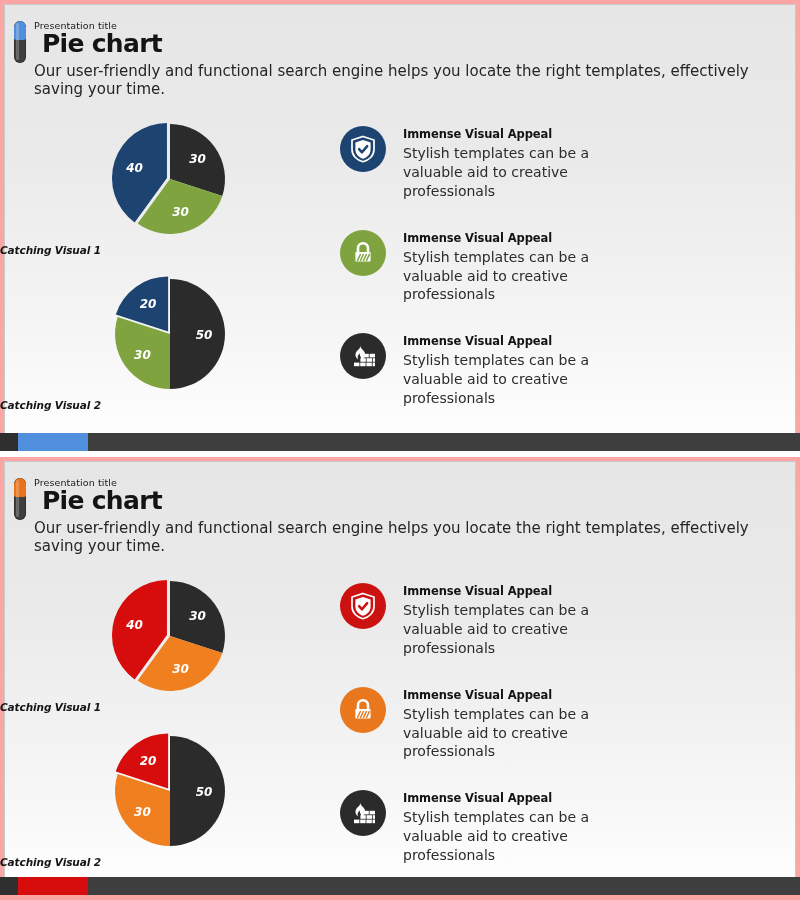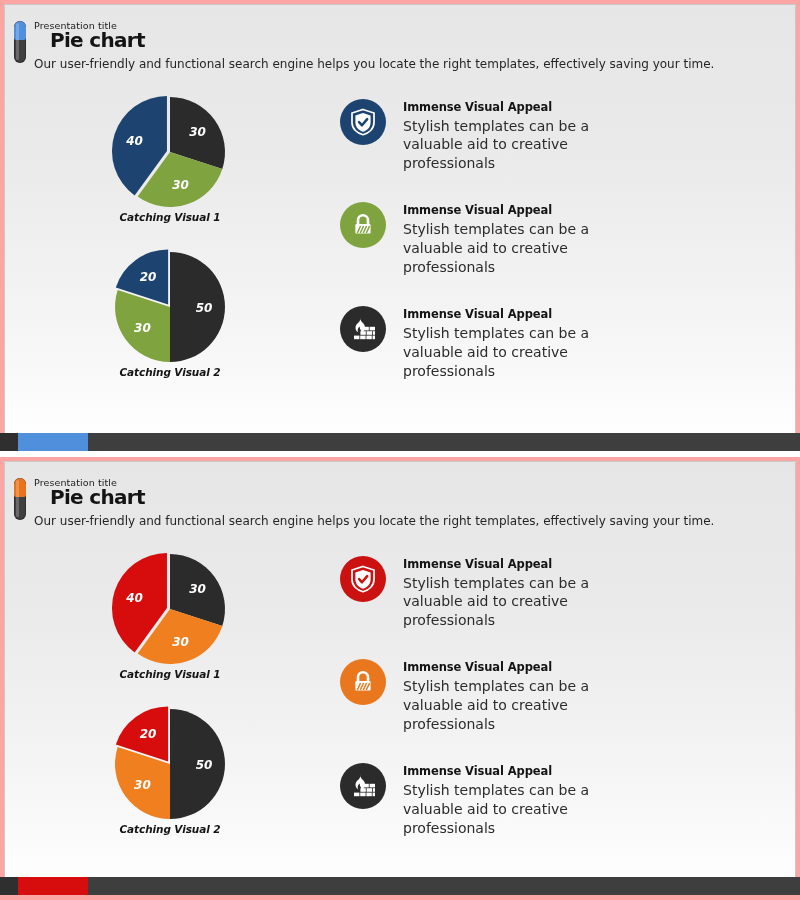--- a/index.html
+++ b/index.html
@@ -37,43 +37,43 @@
   }
   .pill .pill-gloss {
     position:absolute; left:2px; top:2px; width:3px; bottom:3px;
     background: rgba(255,255,255,.22); border-radius:2px;
   }
   .kicker {
     margin-left: 20px; font-size: 9.5px; color: #1a1a1a; letter-spacing: .1px;
     font-family: "DejaVu Sans", sans-serif;
   }
   .title {
-    margin-left: 36px; margin-top: -1px;
-    font-size: 20px; font-weight: bold; color: #141414;
+    margin-left: 28px; margin-top: -1px;
+    font-size: 25px; font-weight: bold; color: #141414;
     letter-spacing: -0.7px; line-height: 1.08;
     font-family: "DejaVu Sans", sans-serif;
   }
   .subtitle {
     margin-left: 20px; margin-top: 5px;
-    font-size: 12px; color: #252525;
+    font-size: 15px; color: #252525;
     font-family: "DejaVu Sans", sans-serif;
   }
 
   
   .body-row { display: flex; padding-top: 22px; }
   .charts-col { width: 340px; flex: 0 0 340px; font-style: italic; }
   .features-col { flex: 1 1 auto; padding-right: 18px; padding-top: 6px; }
 
   .chart-block { position: relative; height: 155px; }
   .chart-block.second { height: 160px; }
   .pie-wrap { position: relative; width: 118px; height: 118px; margin: 0 auto; }
   .pie-wrap svg { display: block; overflow: visible; }
   .pie-label {
-    text-align: center; font-size: 10.5px; font-weight: bold; color: #141414;
-    letter-spacing: -0.1px;
+    font-size: 10.5px; font-weight: bold; color: #141414;
+    margin-top: 6px; letter-spacing: -0.1px;
     font-family: "DejaVu Sans", sans-serif;
   }
   .slice-num {
     font-size: 12px; font-weight: bold; fill: #ffffff;
     font-family: "DejaVu Sans", sans-serif;
   }
 
   
   .feature { display: flex; align-items: flex-start; margin-bottom: 29px; }
   .feature:last-child { margin-bottom: 0; }

